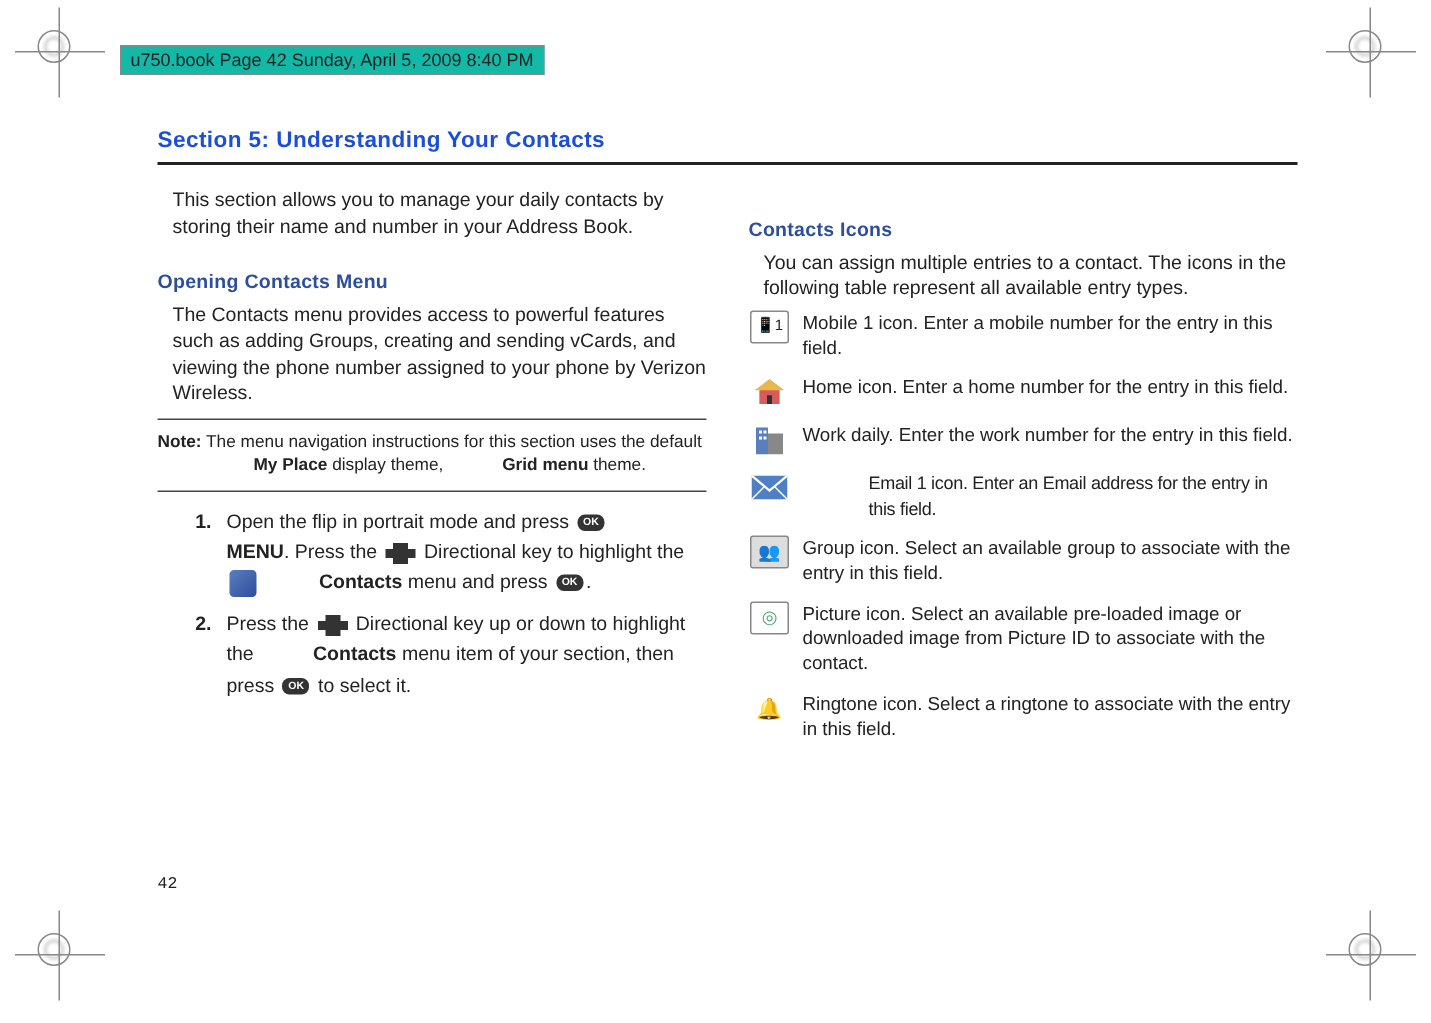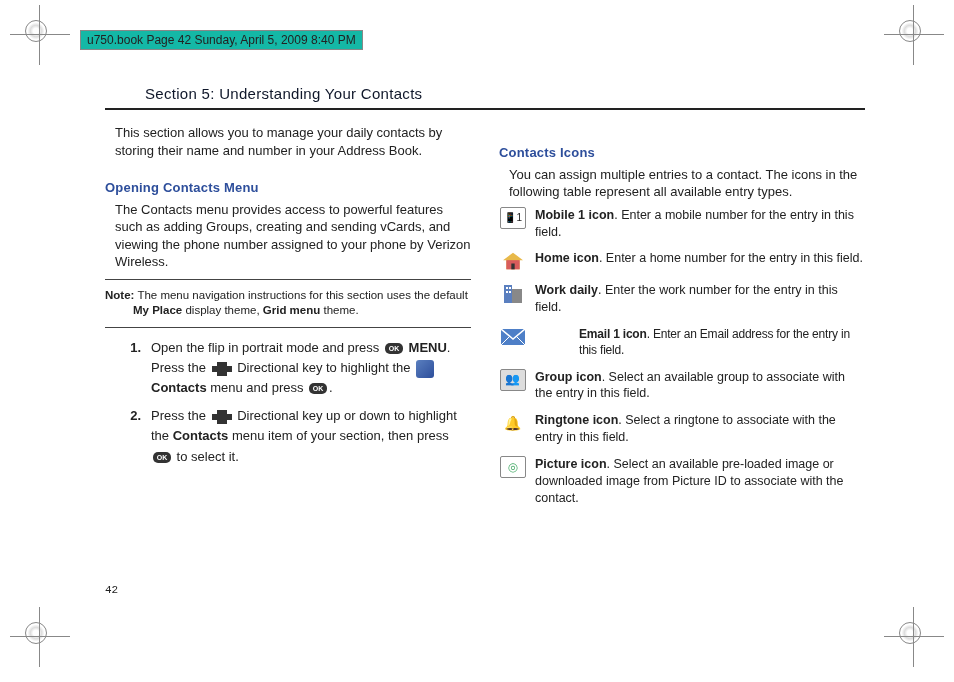--- a/index.html
+++ b/index.html
@@ -60,25 +60,24 @@
     }
     .content-area {
       position: absolute;
       top: 85px;
       left: 105px;
       width: 760px;
     }
     .section-title {
       font-family: "Arial Black", Arial, sans-serif;
       font-size: 15px;
-      font-weight: 400;
-      color: #0f172a;
+      font-weight: 700;
+      color: #1d4ed8;
       letter-spacing: 0.3px;
       margin-bottom: 4px;
-      margin-left: 40px;
     }
     .title-rule {
       border: none;
       border-top: 2px solid #222;
       margin: 6px 0 14px 0;
     }
     .columns {
       display: flex;
       gap: 28px;
     }
@@ -131,20 +130,21 @@
       font-weight: bold;
       min-width: 26px;
       text-align: right;
       padding-right: 10px;
     }
     .step-text {
       flex: 1;
     }
     .bold {
       font-weight: bold;
+      margin-left: 36px;
     }
     .ok-badge {
       display: inline-block;
       width: 18px;
       height: 11px;
       background: #333;
       color: #fff;
       font-size: 7px;
       font-weight: bold;
       text-align: center;
@@ -219,21 +219,21 @@
     .icon-picture { background: #fff; }
     .icon-picture::before { content:'◎'; color:#4a6; font-size:12px; }
     .icon-ringtone { border:none; background:none; }
     .icon-ringtone::before { content:'🔔'; color:#e8c547; font-size:14px; }
     .icon-desc {
       flex: 1;
       font-size: 12.5px;
       line-height: 1.35;
     }
     .icon-name {
-      font-weight: bold;
+      font-weight: normal;
     }
     .page-num {
       position: absolute;
       left: 105px;
       top: 584px;
       font-size: 11px;
       font-family: Liberation Mono, monospace;
     }
     .home-svg {
       width: 20px;
@@ -346,28 +346,28 @@
 
       <div class="icon-row">
         <div class="icon-cell">
             <div class="icon-box icon-group"></div>
           </div>
         <div class="icon-desc"><span class="icon-name">Group icon</span><span>. Select an available group to associate with the entry in this field.</span></div>
       </div>
 
       <div class="icon-row">
         <div class="icon-cell">
+            <div class="icon-box icon-picture"></div>
+          </div>
+        <div class="icon-desc"><span class="icon-name">Picture icon</span><span>. Select an available pre-loaded image or downloaded image from Picture ID to associate with the contact.</span></div>
+      </div>
+
+      <div class="icon-row">
+        <div class="icon-cell">
             <div class="icon-box icon-ringtone"></div>
           </div>
         <div class="icon-desc"><span class="icon-name">Ringtone icon</span><span>. Select a ringtone to associate with the entry in this field.</span></div>
-      </div>
-
-      <div class="icon-row">
-        <div class="icon-cell">
-            <div class="icon-box icon-picture"></div>
-          </div>
-        <div class="icon-desc"><span class="icon-name">Picture icon</span><span>. Select an available pre-loaded image or downloaded image from Picture ID to associate with the contact.</span></div>
       </div>
     </div>
   </div>
 </div>
 
 <div class="page-num">42</div>
 
 </body></html>

